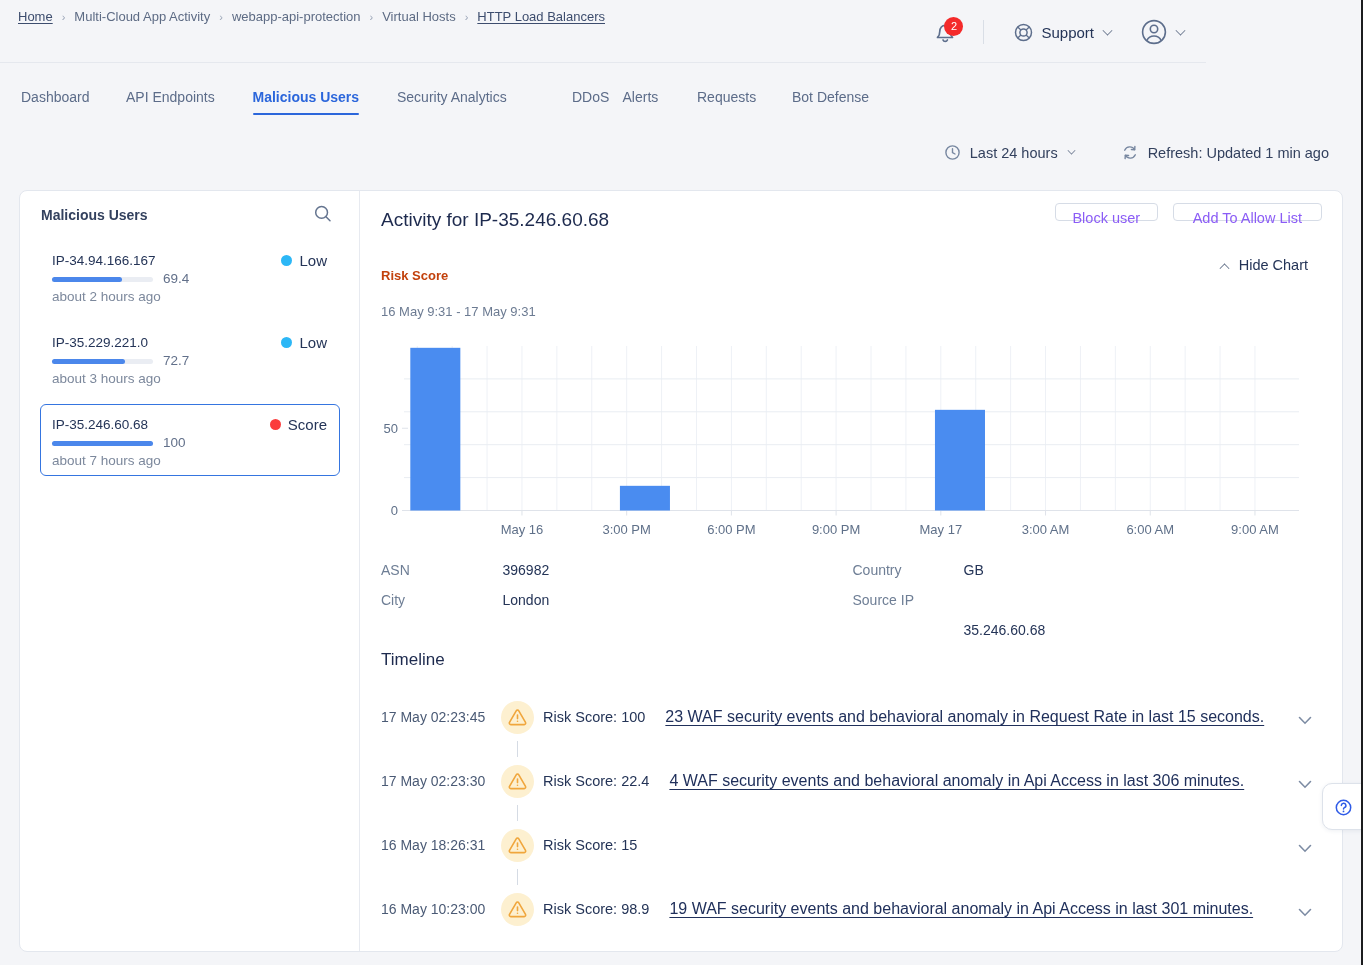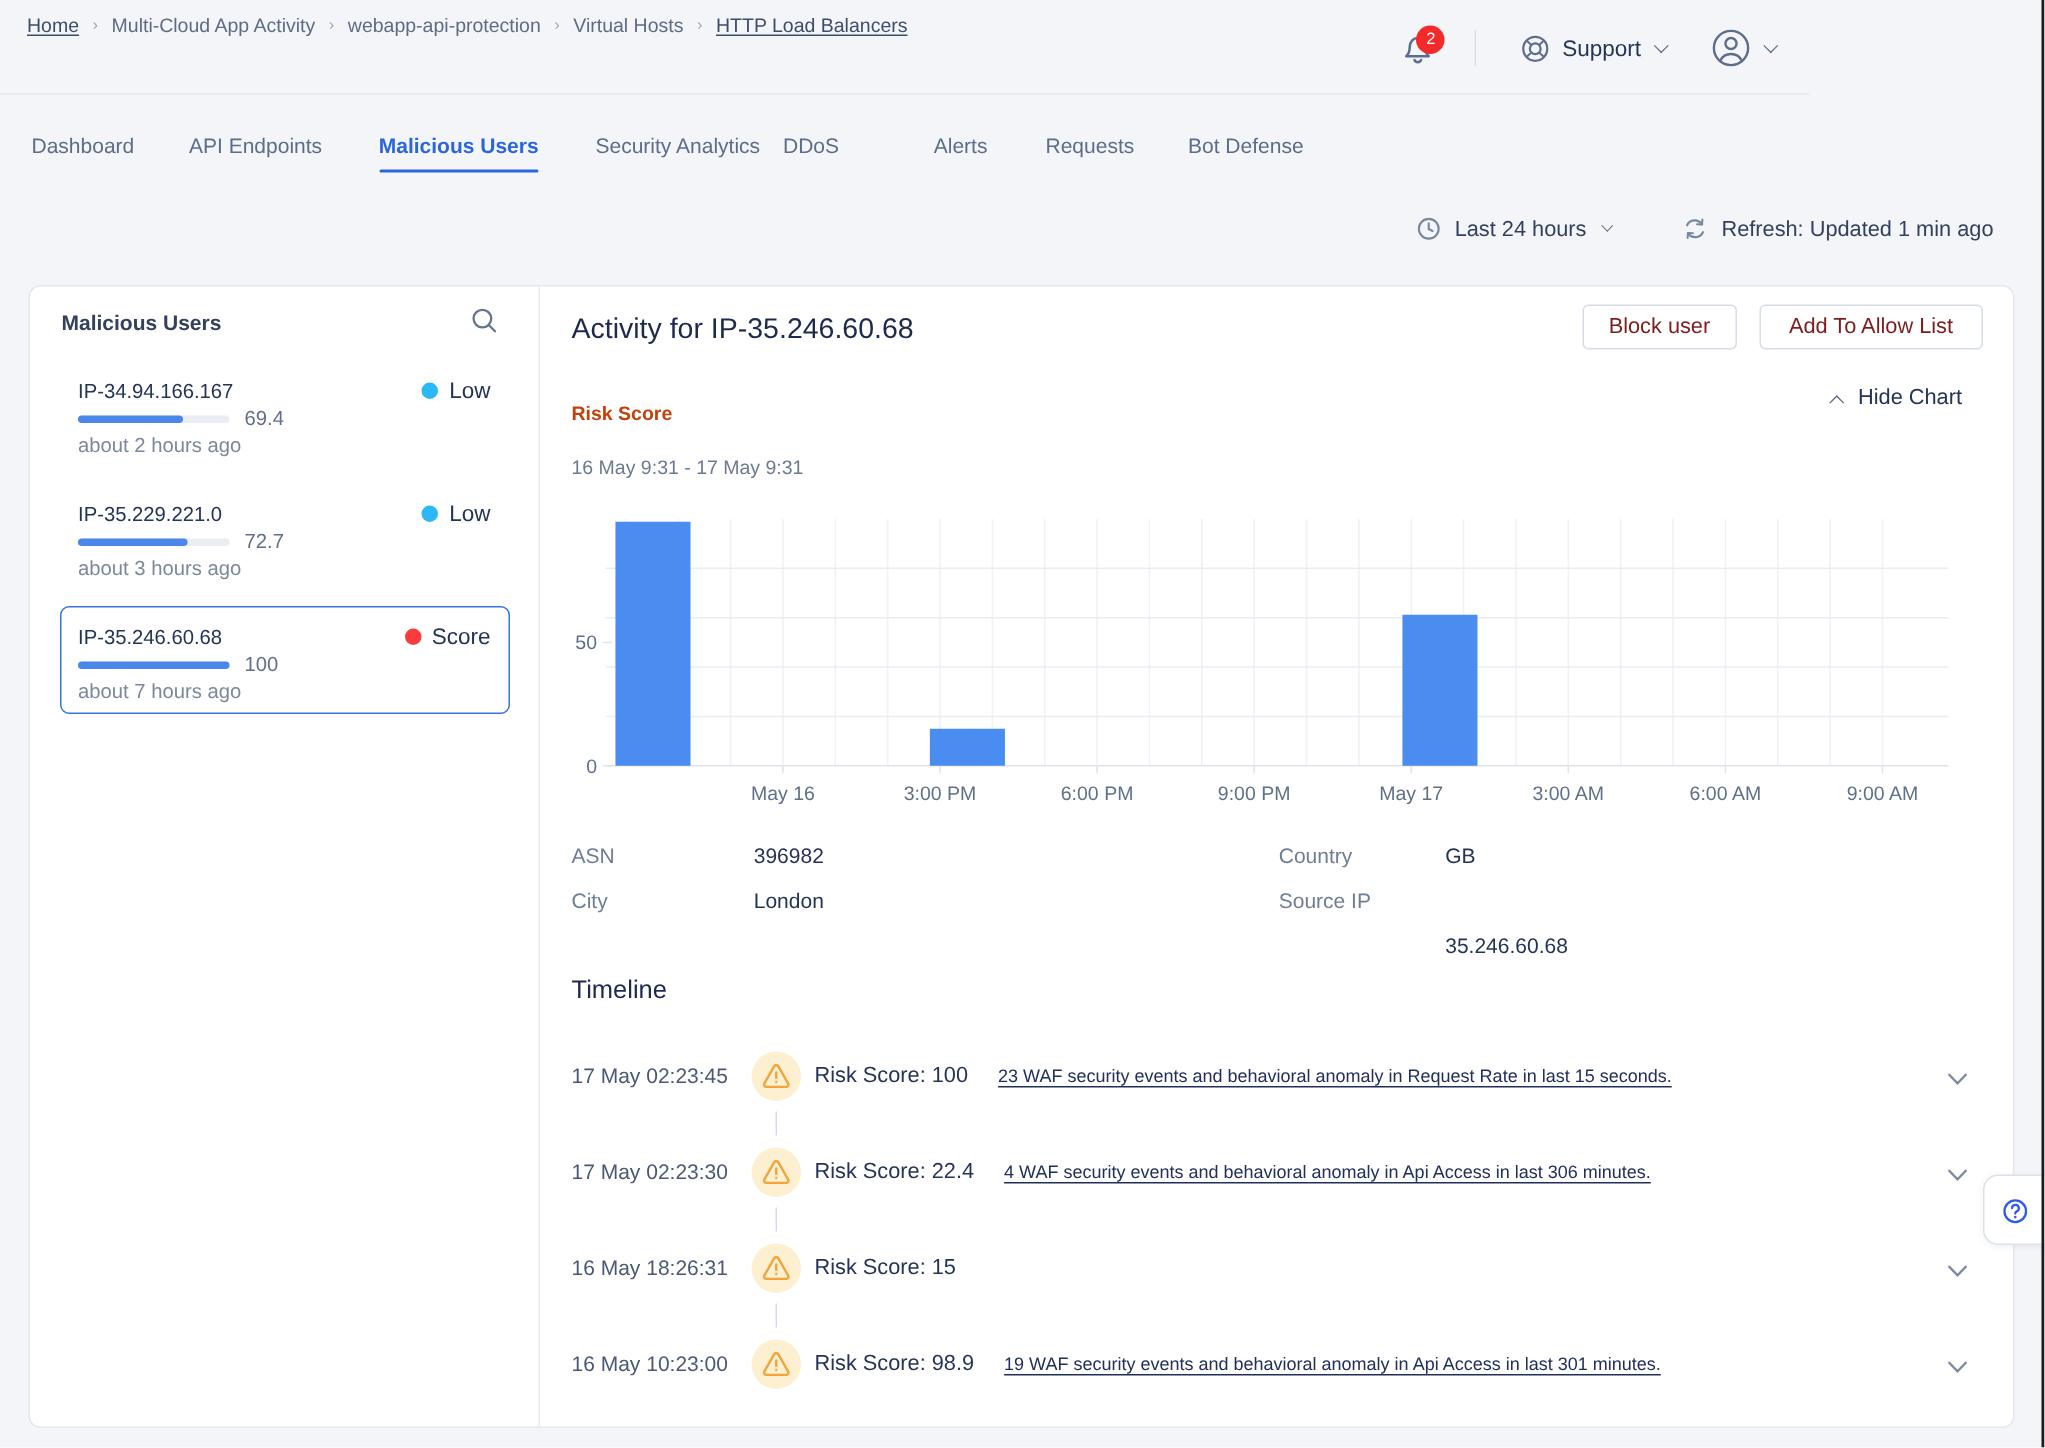--- a/index.html
+++ b/index.html
@@ -58,38 +58,38 @@
   .mu-sev-label { font-size:15px; color:#243457; }
   .mu-track { position:absolute; left:11px; top:36px; width:101px; height:5px; border-radius:2.5px; background:#eaedf3; }
   .mu-fill { height:5px; border-radius:2.5px; background:#4b87eb; }
   .mu-score { position:absolute; left:122px; top:30px; font-size:13.5px; color:#62708a; }
   .mu-ago { position:absolute; left:11px; top:48px; font-size:13.5px; color:#7c889c; }
 
   
   #right-panel { position:absolute; left:340px; top:0; width:983px; height:760px; }
   #activity-title { position:absolute; left:21px; top:18px; font-size:19px; color:#1d2a4e; }
   #activity-buttons { position:absolute; right:21px; top:12px; display:flex; gap:15px; }
-  .btn { height:30px; background:#fff; border:1px solid #d6dce6; border-radius:4px; font-size:14.5px; color:#7f1d1d; padding:0 16.5px; line-height:28px; cursor:pointer; white-space:nowrap; }
+  .btn { height:18px; background:#fff; border:1px solid #d6dce6; border-radius:4px; font-size:14.5px; color:#8b5cf6; padding:0 16.5px; line-height:28px; cursor:pointer; white-space:nowrap; }
   #activity-buttons .btn:last-child { padding:0 19px; }
   #risk-score-label { position:absolute; left:21px; top:77px; font-size:13px; font-weight:bold; color:#c2410c; }
   #hide-chart { position:absolute; right:35px; top:66px; display:flex; align-items:center; cursor:pointer; }
   #hide-chart-label { font-size:14.5px; color:#243457; margin-left:10px; }
   #date-range { position:absolute; left:21px; top:113px; font-size:13px; color:#6c7b92; }
   #risk-chart { position:absolute; left:21px; top:148px; }
 
   
   .meta-label { position:absolute; font-size:14px; color:#6e7e95; }
   .meta-value { position:absolute; font-size:14px; color:#243457; }
 
   #timeline-heading { position:absolute; left:21px; top:459px; font-size:17px; font-weight:500; color:#1d2a4e; }
   .tl-row { position:absolute; left:21px; right:30px; height:33px; display:flex; align-items:center; }
   .tl-time { width:110px; font-size:14px; color:#4a5a75; flex:none; }
   .tl-icon { width:33px; height:33px; border-radius:50%; background:#fdf0d0; flex:none; margin-left:10px; display:flex; align-items:center; justify-content:center; }
   .tl-risk { margin-left:9px; font-size:14.5px; color:#243457; flex:none; }
-  .tl-link { margin-left:20px; font-size:12px; color:#20305b; text-decoration:underline; text-underline-offset:3px; cursor:pointer; white-space:nowrap; }
+  .tl-link { margin-left:20px; font-size:16px; color:#20305b; text-decoration:underline; text-underline-offset:3px; cursor:pointer; white-space:nowrap; }
   .tl-chevron { position:absolute; right:1px; top:10px; cursor:pointer; }
   .tl-connector { position:absolute; width:1px; height:16px; background:#d5dbe4; left:157px; }
 
   
   #help-button { position:absolute; left:1322px; top:783px; width:50px; height:47px; background:#fff; border:1px solid #dde2ea; border-radius:10px; box-shadow:0 1px 4px rgba(40,60,100,0.08); cursor:pointer; }
   #help-button svg { margin:15px 0 0 12px; }
 
   #screen-right-edge { position:absolute; right:0; top:0; width:2px; height:965px; background:#1b1c1e; }
 </style>
 </head>
@@ -134,21 +134,21 @@
       <span class="chev"></span>
     </div>
   </div>
 </div>
 
 <div id="tab-bar">
     <div class="tab" style="left: 21px;">Dashboard</div>
     <div class="tab" style="left: 126px;">API Endpoints</div>
     <div class="tab active" style="left: 252.5px;">Malicious Users</div>
     <div class="tab" style="left: 397px;">Security Analytics</div>
-    <div class="tab" style="left: 522px; text-align: center;">DDoS</div>
+    <div class="tab" style="left: 572px; text-align: center;">DDoS</div>
     <div class="tab" style="left: 622.5px;">Alerts</div>
     <div class="tab" style="left: 697px;">Requests</div>
     <div class="tab" style="left: 792px;">Bot Defense</div>
   </div>
 
 <div id="controls-row">
   <div id="time-range">
     <svg class="icon" width="15" height="15" viewBox="0 0 15 15" fill="none" stroke="#7787a0" stroke-width="1.4">
       <circle cx="7.5" cy="7.5" r="6.6"></circle>
       <path d="M7.5 3.8 V7.7 L10 9" stroke-linecap="round"></path>

